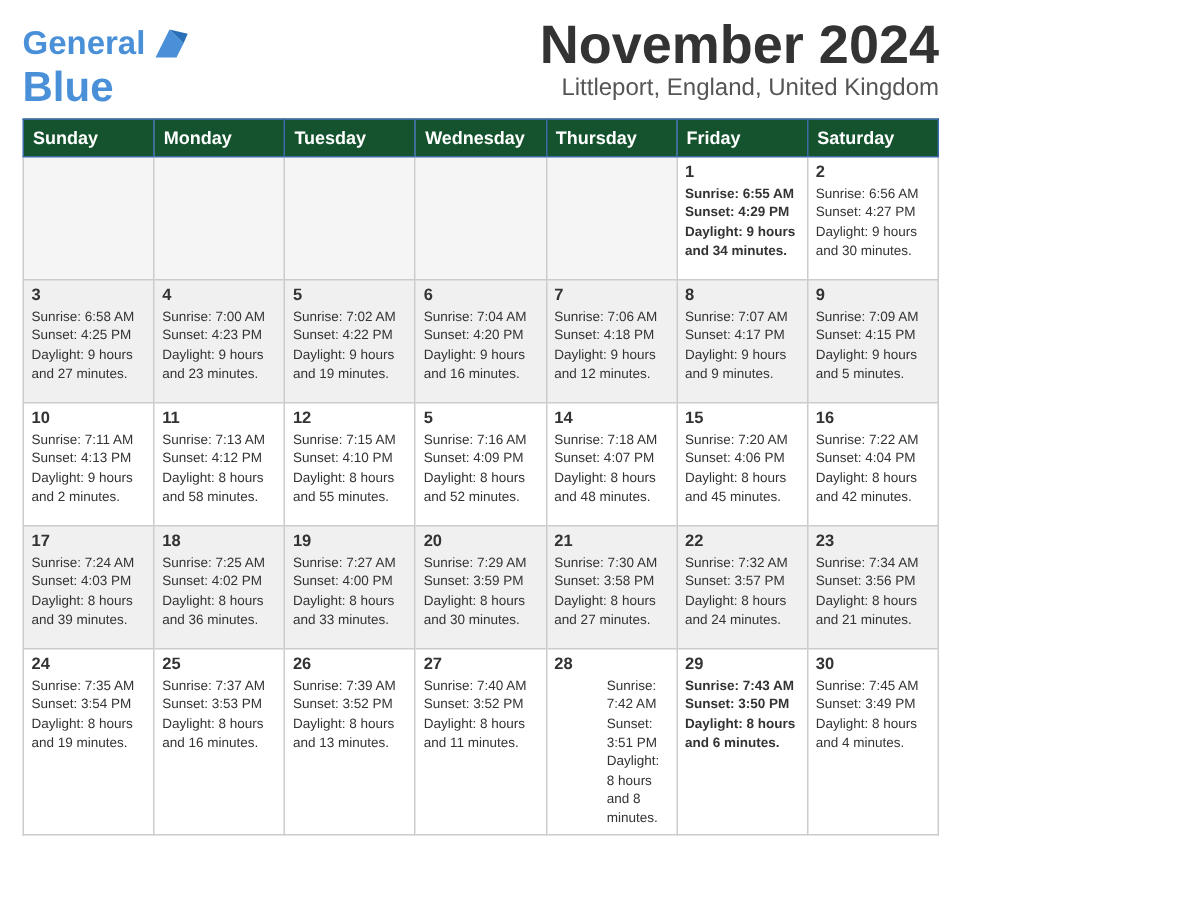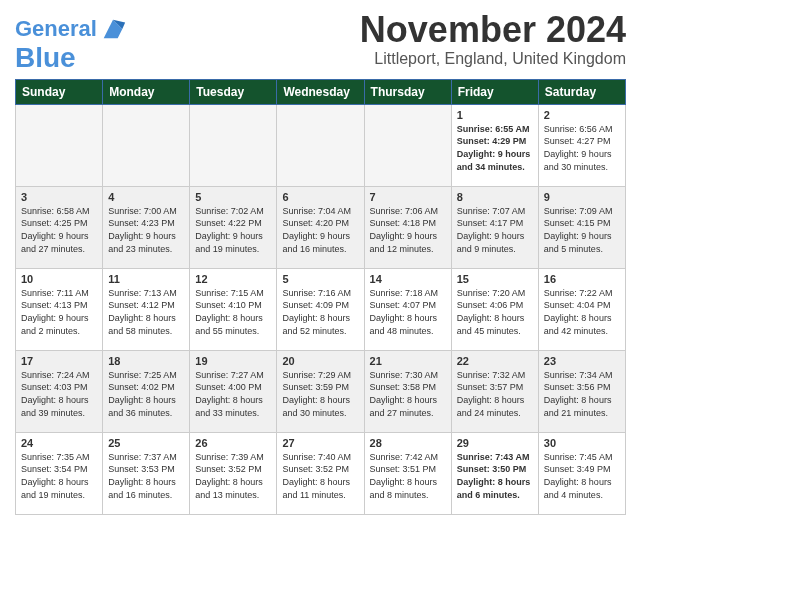--- a/index.html
+++ b/index.html
@@ -329,21 +329,21 @@
           </td>
           <td>
             <span class="day-num">27</span>
             <div class="day-info" style="white-space: pre-line;">Sunrise: 7:40 AM
 Sunset: 3:52 PM
 Daylight: 8 hours
 and 11 minutes.</div>
           </td>
           <td>
             <span class="day-num">28</span>
-            <div class="day-info" style="white-space: pre-line;">Sunrise: 7:42 AM
+            <div class="day-info" style="white-space: pre-line; margin-left: 35px;">Sunrise: 7:42 AM
 Sunset: 3:51 PM
 Daylight: 8 hours
 and 8 minutes.</div>
           </td>
           <td>
             <span class="day-num">29</span>
             <div class="day-info" style="white-space: pre-line; font-weight: bold;">Sunrise: 7:43 AM
 Sunset: 3:50 PM
 Daylight: 8 hours
 and 6 minutes.</div>

